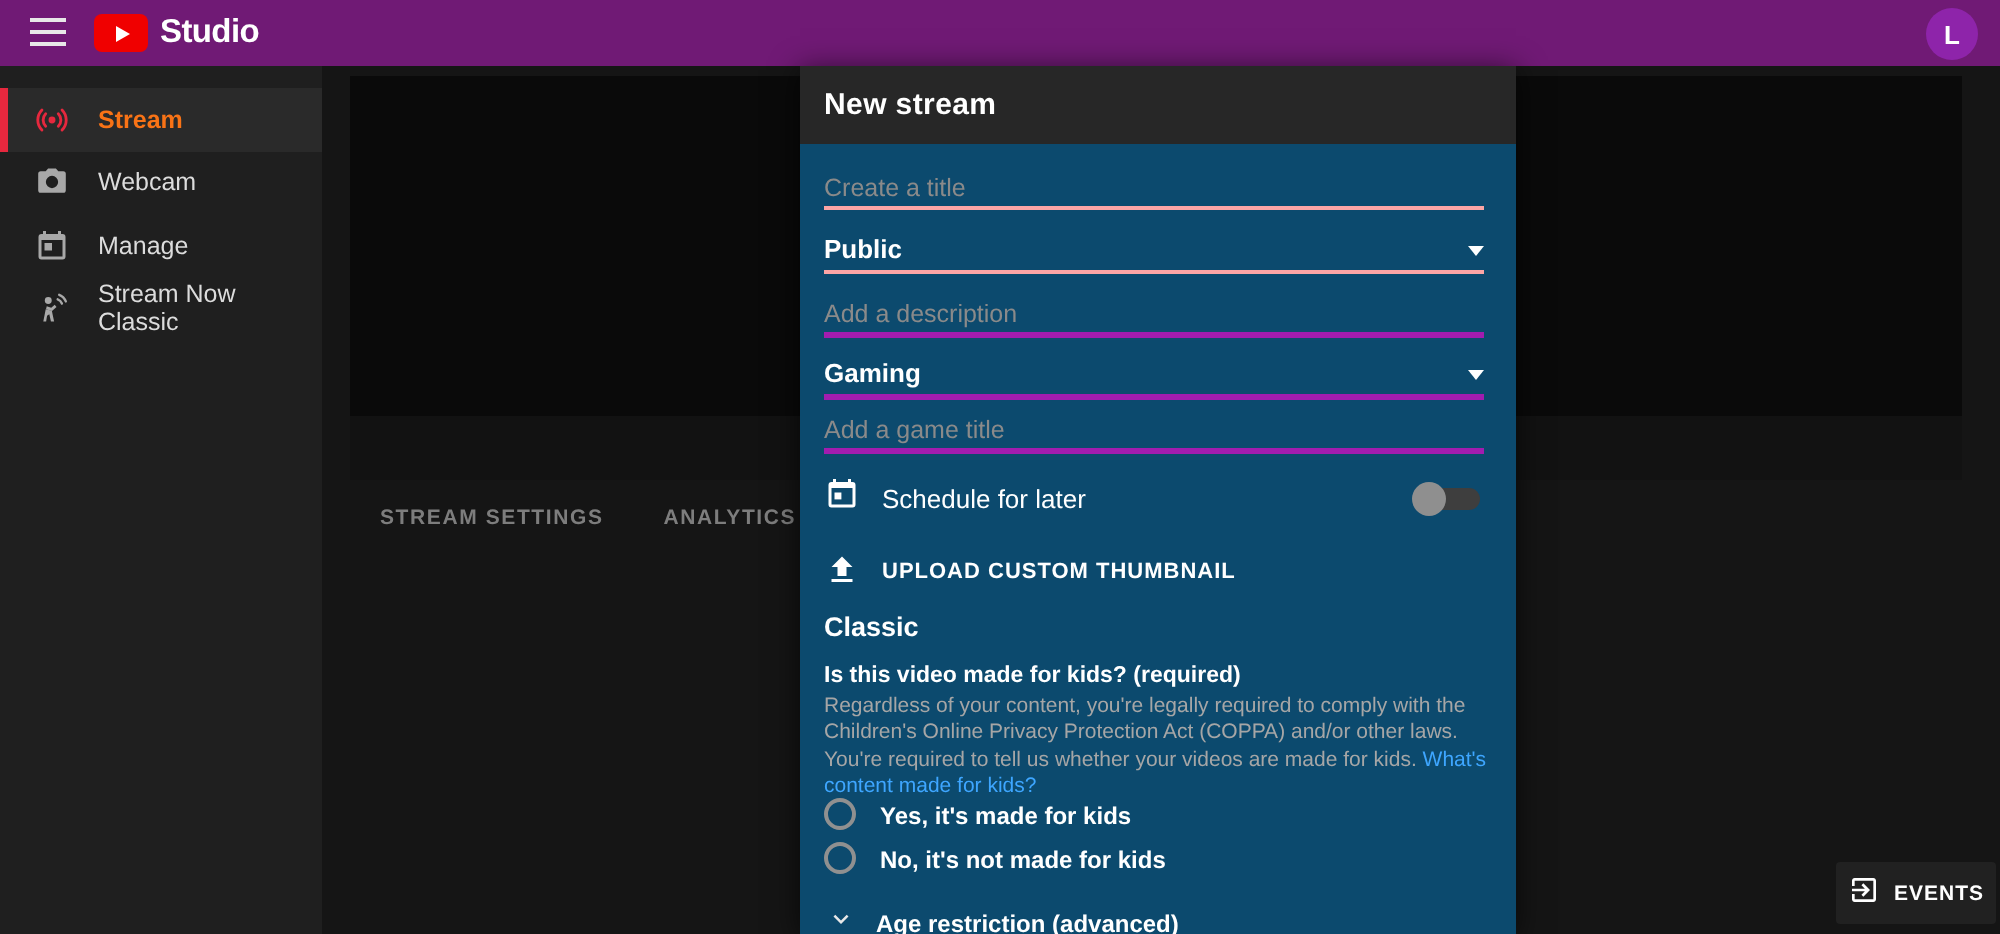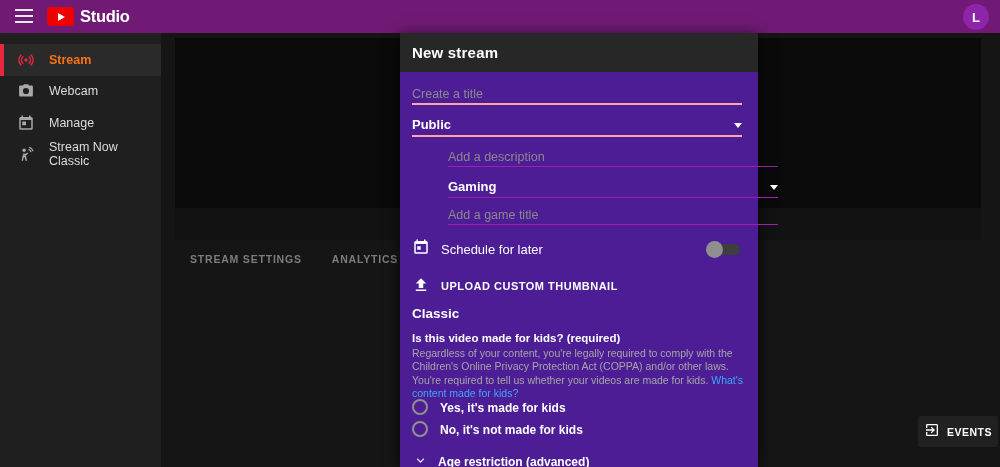--- a/index.html
+++ b/index.html
@@ -26,32 +26,32 @@
   .nav-item .nav-label { margin-left:14px; color:#dcdcdc; font-size:12.5px; }
   .nav-item.active { background:#2a2a2a; }
   .nav-item.active .nav-label { color:#f97316; font-weight:bold; }
   .accent { position:absolute; left:0; top:0; width:4px; height:100%; background:#e6283e; }
   
   .content { position:absolute; left:161px; top:33px; width:839px; height:434px; background:#151515; }
   .bg-panel { position:absolute; left:14px; top:5px; width:806px; height:202px; background:#0a0a0a; }
   .bg-strip { position:absolute; left:0; top:170px; width:806px; height:32px; background:#121212; }
   .tabs { position:absolute; left:29px; top:220px; display:flex; gap:30px; }
   .tab { color:#7d7d7d; font-size:10.5px; font-weight:bold; letter-spacing:0.8px; cursor:pointer; }
-  .events-btn { position:absolute; left:757px; top:383px; width:80px; height:31px; background:#212121; border:none;
+  .events-btn { position:absolute; left:757px; top:398px; width:80px; height:31px; background:#212121; border:none;
     border-radius:2px; display:flex; align-items:center; justify-content:center; gap:7px; cursor:pointer; }
   .events-label { color:#fff; font-size:10.5px; font-weight:bold; letter-spacing:0.5px; }
   
-  .dialog { position:absolute; left:400px; top:33px; width:358px; height:434px; background:#4c1d95; box-shadow:0 2px 14px rgba(0,0,0,0.65); }
+  .dialog { position:absolute; left:400px; top:33px; width:358px; height:434px; background:#0c4a6e; box-shadow:0 2px 14px rgba(0,0,0,0.65); }
   .dialog-header { position:absolute; left:0; top:0; width:100%; height:39px; background:#272727; }
   .dialog-title { margin:0; padding-left:12px; line-height:39px; color:#fff; font-size:15px; font-weight:bold; letter-spacing:0.2px; }
   .field { position:absolute; left:12px; width:330px; background:transparent; color:#fff; font-size:12.5px; padding:0;
     font-family:"Liberation Sans","DejaVu Sans",sans-serif; outline:none; }
   .field::placeholder { color:#8a8a8a; opacity:1; }
   .u-white { border:none; border-bottom:2px solid #fca5a5; }
-  .u-gray  { border:none; border-bottom:1px solid #a21caf;margin-left:36px; }
+  .u-gray  { border:none; border-bottom:3px solid #a21caf; }
   .f-title { top:52px; height:18px; }
   .select { position:absolute; left:12px; width:330px; display:flex; justify-content:space-between; align-items:flex-end; cursor:pointer; }
   .select .sel-value { color:#fff; font-size:13px; font-weight:600; padding-bottom:3px; }
   .caret { width:0; height:0; border-left:4.5px solid transparent; border-right:4.5px solid transparent; border-top:5px solid #fff; margin-bottom:7px; }
   .f-privacy { top:84px; height:18px; }
   .f-desc { top:114px; height:19px; }
   .f-category { top:145px; height:19px; }
   .f-game { top:172px; height:19px; }
   .schedule-row { position:absolute; left:12px; top:205px; width:330px; height:22px; display:flex; align-items:center; }
   .schedule-label { margin-left:11px; color:#fff; font-size:13px; }

